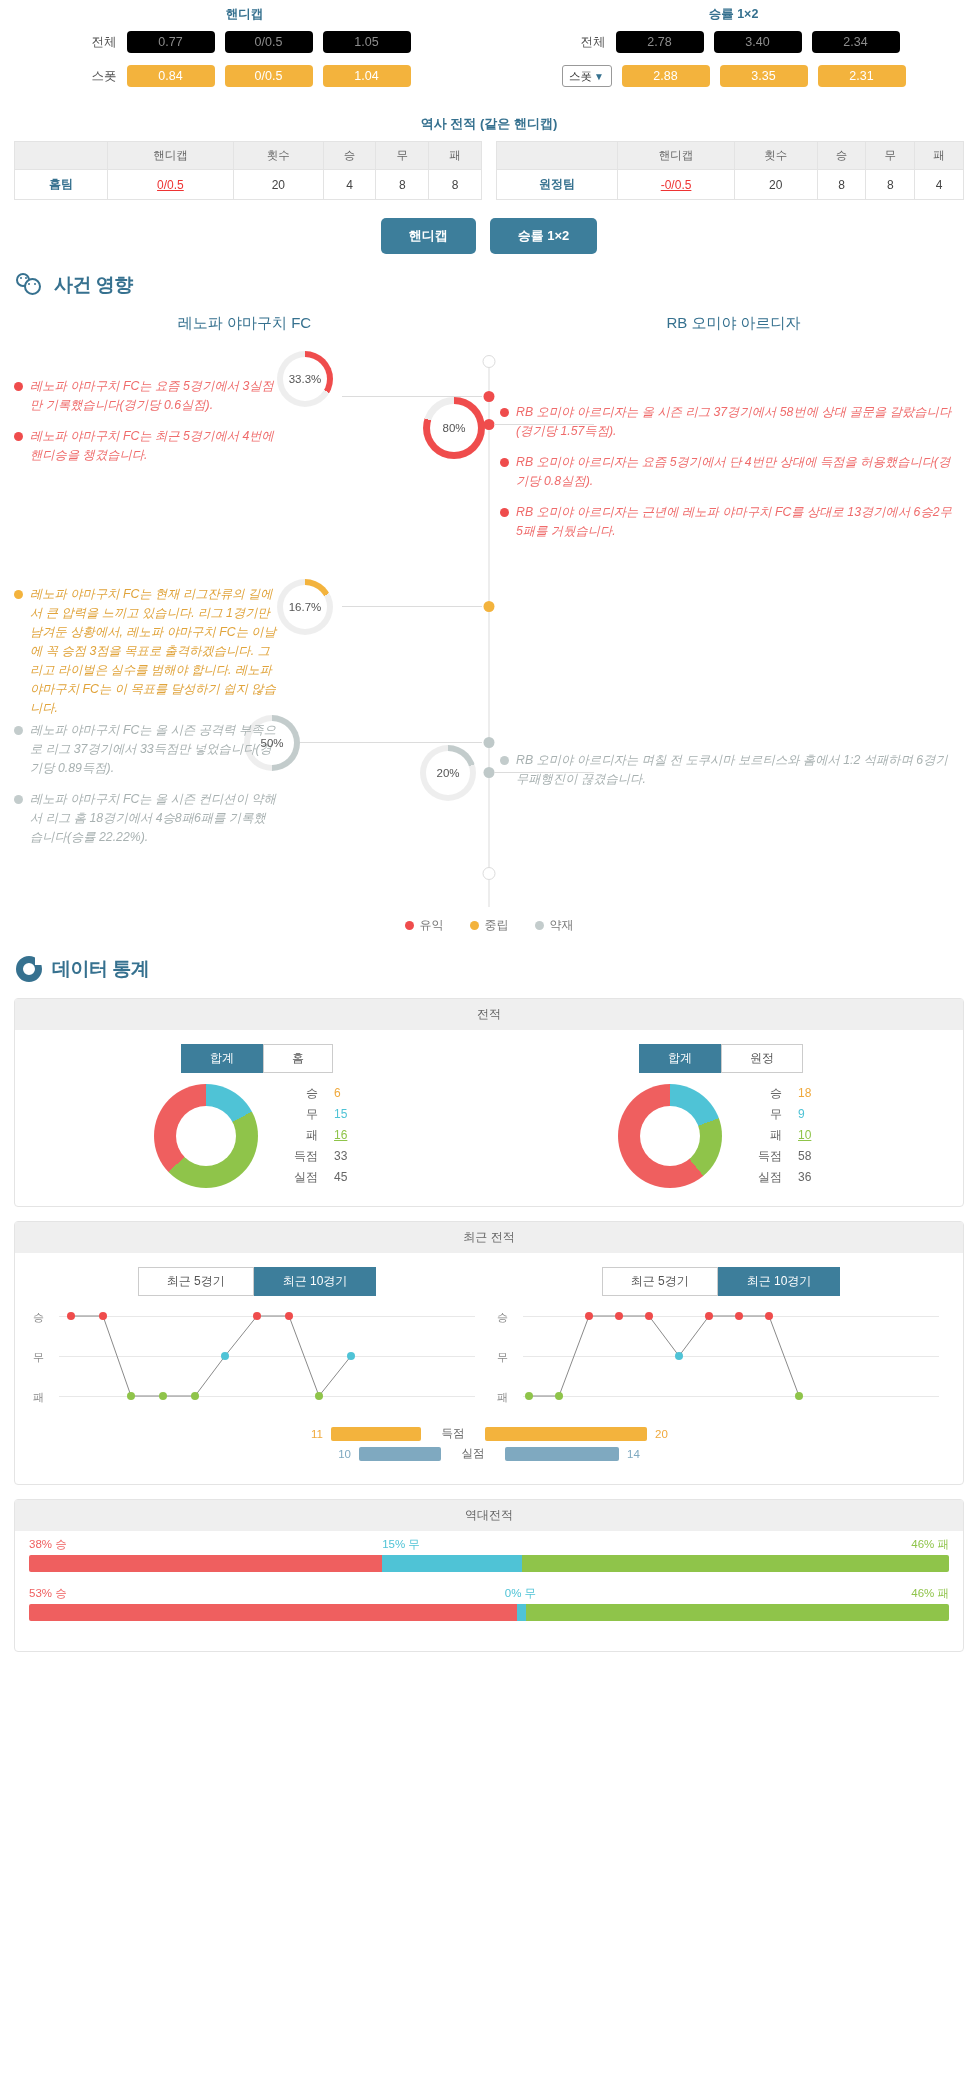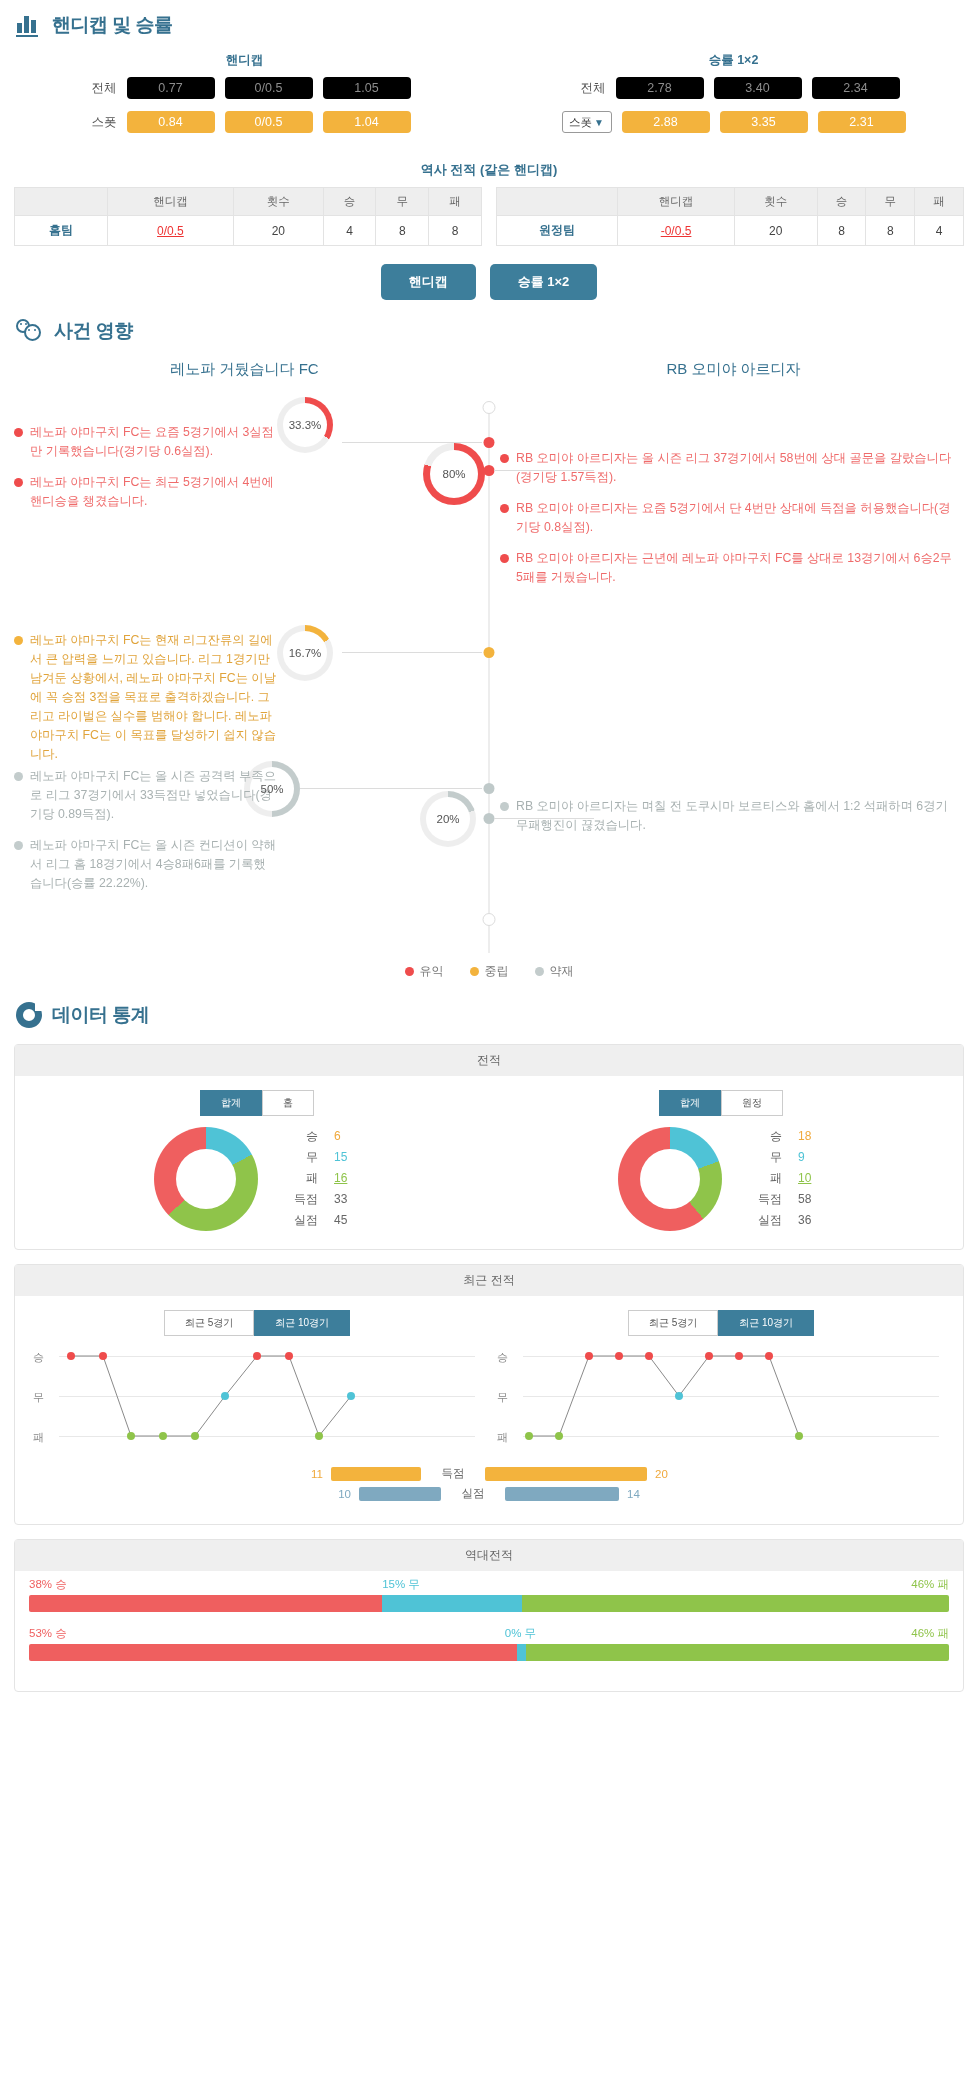--- a/index.html
+++ b/index.html
@@ -73,21 +73,21 @@
   .n-amber { background:#f3b33d; }
   .n-grey { background:#bfc9c9; }
 
   .connector { position:absolute; height:1px; background:#dcdcdc; }
 
   .ring { position:absolute; width:56px; height:56px; border-radius:50%;
           display:flex; align-items:center; justify-content:center;
           font-size:12px; color:#555; background:#fff; }
   .ring span { position:relative; z-index:2; font-size:11.5px; }
 
-  .blist { position:absolute; }
+  .blist { position:absolute;font-style:italic; }
   .bitem { display:flex; gap:7px; margin-bottom:12px; font-size:12.3px; line-height:1.55; }
   .bdot { width:9px; height:9px; border-radius:50%; flex:none; margin-top:5px; }
   .d-red { background:#ef4c4c; }
   .d-amber { background:#f3b33d; }
   .d-grey { background:#c3cccc; }
   .btxt-red { color:#ef6b6b; }
   .btxt-amber { color:#e0a33a; }
   .btxt-grey { color:#a8b1b1; }
 
   .legend { display:flex; justify-content:center; gap:26px; padding:10px 0 4px; font-size:12px; color:#777; }
@@ -95,21 +95,21 @@
   .legend .ld { width:9px; height:9px; border-radius:50%; }
 
   
   .card { margin:8px 14px 14px; border:1px solid #e4e4e4; border-radius:4px; background:#fff; }
   .card-head { background:#efefef; text-align:center; font-size:12px; color:#666; padding:7px 0; }
   .card-body { padding:14px 10px 18px; }
 
   .stat-row { display:flex; }
   .stat-half { flex:1; }
   .seg { display:flex; justify-content:center; margin-bottom:10px; }
-  .seg div { font-size:10px; padding:5px 20px; border:1px solid #3d7e9b; cursor:pointer; }
+  .seg div { font-size:12px; padding:5px 28px; border:1px solid #3d7e9b; cursor:pointer; }
   .seg .on { background:#3d7e9b; color:#fff; }
   .seg .off { background:#fff; color:#555; border-color:#cccccc; }
 
   .donut-line { display:flex; align-items:center; justify-content:center; gap:30px; }
   .donut { width:104px; height:104px; border-radius:50%; position:relative; }
   .donut:after { content:""; position:absolute; inset:22px; background:#fff; border-radius:50%; }
   .kv { font-size:12px; color:#666; }
   .kv .r { display:flex; justify-content:flex-end; gap:16px; line-height:1.75; }
   .kv .k { width:30px; text-align:right; }
   .kv .v { width:26px; text-align:left; }
@@ -145,29 +145,20 @@
   .seg-l { background:#8fc44a; }
   .lbl-w { color:#ef5f5f; }
   .lbl-d { color:#4fc3d6; }
   .lbl-l { color:#8fc44a; }
 </style>
 </head>
 <body>
 
 <div class="wrap">
 
-  <div class="sec-head">
-    <div class="icon-bars">
-      <i></i>
-        <i></i>
-        <i></i>
-        <u></u>
-    </div>
-    <div class="title">핸디캡 및 승률</div>
-  </div>
 
   <div class="odds-row">
     <div class="odds-col">
       <div class="odds-title">핸디캡</div>
       <div class="odds-line">
         <div class="odds-label">전체</div>
         <div class="odds-cell grey">0.77</div>
         <div class="odds-cell grey">0/0.5</div>
         <div class="odds-cell grey">1.05</div>
       </div>
@@ -260,21 +251,21 @@
       <div class="d" style="left:4px;top:5px;"></div>
       <div class="d" style="left:9px;top:5px;"></div>
       <div class="d" style="left:12px;top:11px;"></div>
       <div class="d" style="left:18px;top:11px;"></div>
     </div>
     <div class="title">사건 영향</div>
   </div>
 
   <div class="ev">
     <div class="ev-heads">
-      <div class="h">레노파 거뒀습니다 FC</div>
+      <div class="h">레노파 야마구치 FC</div>
       <div class="h">RB 오미야 아르디자</div>
     </div>
 
     <div class="ev-body">
       <div class="axis"></div>
       <div class="axis-cap" style="top:8px;"></div>
       <div class="axis-cap" style="top:520px;"></div>
 
       <div class="node n-red" style="top:44px;"></div>
       <div class="node n-red" style="top:72px;"></div>

